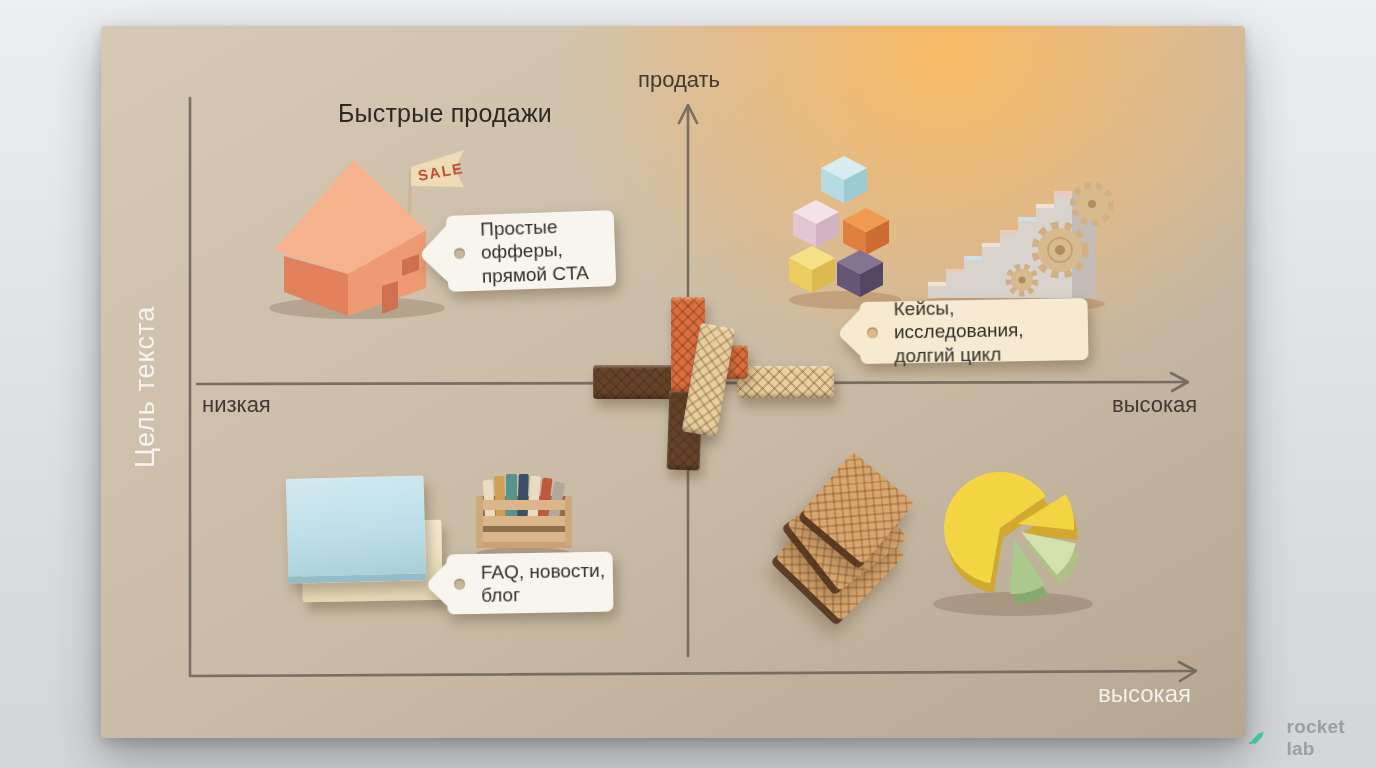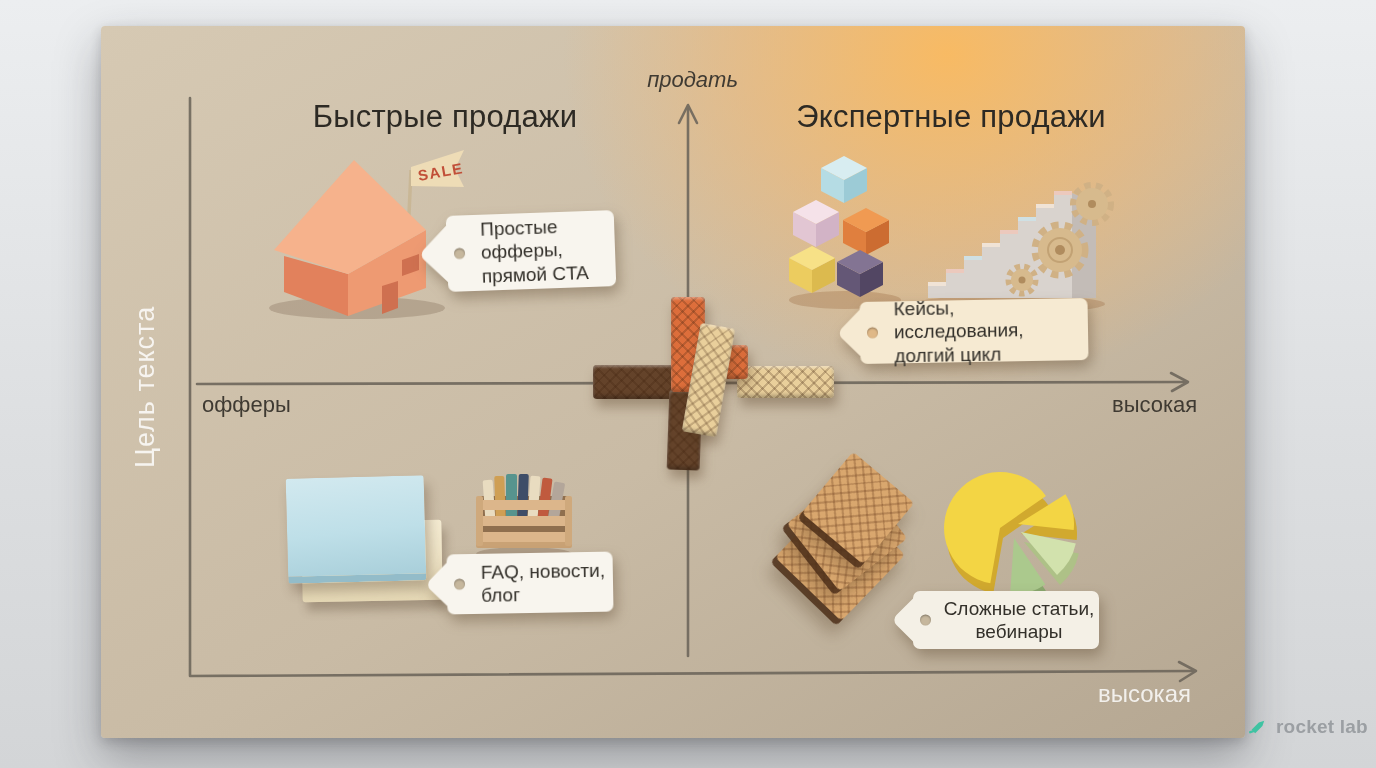--- a/index.html
+++ b/index.html
@@ -15,21 +15,21 @@
     position:absolute;left:101px;top:26px;width:1144px;height:712px;
     border-radius:4px;
     background:
       radial-gradient(620px 540px at 74% 4%, rgba(250,186,96,0.95) 0%, rgba(243,184,112,0.55) 34%, rgba(230,185,135,0) 62%),
       linear-gradient(150deg,#d6c9b3 0%,#c9bba5 55%,#b5a792 100%);
     box-shadow:0 20px 45px rgba(40,40,45,0.35), 0 4px 12px rgba(40,40,45,0.2);
   }
 
   
   .dark-label{position:absolute;color:#3f3a32;font-size:22px;}
-  .q-title{position:absolute;color:#2d2a24;font-size:31px;font-weight:500;text-align:center;letter-spacing:0.2px;}
+  .q-title{position:absolute;color:#2d2a24;font-size:25px;font-weight:500;text-align:center;letter-spacing:0.2px;}
   .light-label{position:absolute;color:rgba(255,255,255,0.82);}
 
   .y-axis-label{
     left:130px;top:302px;height:170px;width:34px;
     writing-mode:vertical-rl;transform:rotate(180deg);
     font-size:27px;text-align:center;letter-spacing:1px;
   }
 
   
   .tag{
@@ -91,21 +91,21 @@
     background:linear-gradient(175deg,#d2e9ef 0%,#bedfe8 55%,#a9cfda 100%);
     border-bottom:7px solid #93bcc9;
     transform:rotate(-1.5deg);
     box-shadow:4px 9px 12px rgba(80,60,40,0.32);
   }
 
   .illu{position:absolute;}
 
   
   .watermark{
-    position:absolute;left:1248px;top:716px;display:flex;align-items:center;gap:10px;
+    position:absolute;left:1248px;top:716px;display:flex;align-items:center;gap:21px;
   }
   .watermark-text{color:#9b9fa3;font-size:19px;font-weight:700;letter-spacing:0.2px;}
 </style>
 </head>
 <body>
 
 <div id="canvas">
 
   <div class="card"></div>
 
@@ -113,28 +113,27 @@
     <g stroke="#6e675c" stroke-width="2.6" fill="none" stroke-linecap="round" stroke-linejoin="round" opacity="0.9">
       <path d="M190,98 L190,676 L1194,671"></path>
       <path d="M1179,662 L1196,671 L1180,681"></path>
       <path d="M197,384 L1186,382"></path>
       <path d="M1171,373 L1188,382 L1172,391"></path>
       <path d="M688,656 L688,107"></path>
       <path d="M679,123 L688,105 L697,123"></path>
     </g>
   </svg>
 
-  <div class="dark-label" style="left:638px;top:67px;width:100px;text-align:right;font-style:italic;">продать</div>
-  <div class="dark-label" style="left:202px;top:392px;">офферы</div>
+  <div class="dark-label" style="left:638px;top:67px;width:100px;text-align:left;">продать</div>
+  <div class="dark-label" style="left:202px;top:392px;">низкая</div>
   <div class="dark-label" style="left:1112px;top:392px;">высокая</div>
   <div class="light-label y-axis-label">Цель текста</div>
   <div class="light-label" style="left:1098px;top:680px;font-size:24px;">высокая</div>
 
   <div class="q-title" style="left:284px;top:99px;width:322px;">Быстрые продажи</div>
-  <div class="q-title" style="left:790px;top:99px;width:322px;">Экспертные продажи</div>
 
   <svg class="illu" style="left:262px;top:136px;" width="212" height="186" viewBox="0 0 212 186">
     <ellipse cx="95" cy="172" rx="88" ry="11" fill="rgba(90,65,45,0.22)"></ellipse>
     <line x1="146" y1="100" x2="149" y2="34" stroke="#c9b796" stroke-width="3.5"></line>
     <polygon points="149,31 202,14 193,33 202,51 149,50" fill="#eedcb6"></polygon>
     <text x="0" y="0" transform="translate(157,45) rotate(-10)" font-size="15" font-weight="700" fill="#c14f38" letter-spacing="1.5">SALE</text>
     <polygon points="22,120 22,156 86,180 86,138" fill="#e2815c"></polygon>
     <polygon points="86,138 164,94 164,152 86,180" fill="#ee9a72"></polygon>
     <polygon points="12,114 92,24 164,94 86,138" fill="#f6b28c"></polygon>
     <polygon points="120,150 120,178 136,172 136,145" fill="#cf7050"></polygon>
@@ -255,24 +254,20 @@
       <path d="M93,70 L147.8,81.6 A56,56 0 0 1 129,112.9 Z" fill="#aec187"></path>
       <path d="M86,76 L117.3,122.4 A56,56 0 0 1 82.1,131.9 Z" fill="#8aa96e"></path>
     </g>
 
     <path d="M72,66 L62.3,121.2 A56,56 0 1 1 117.9,33.9 Z" fill="#f3d544"></path>
     <path d="M90,62 L137.5,32.3 A56,56 0 0 1 145.7,67.9 Z" fill="#f3d544"></path>
     <path d="M93,70 L147.8,81.6 A56,56 0 0 1 129,112.9 Z" fill="#d2e2ad"></path>
     <path d="M86,76 L117.3,122.4 A56,56 0 0 1 82.1,131.9 Z" fill="#abc98d"></path>
   </svg>
 
-  <div class="tag" style="--bg:#f4f0e6;--hole:#c6b79d;--pt:41px;left:913px;top:591px;width:186px;height:58px;">
-    <div class="tag-text" style="padding-left:26px;text-align:center;width:100%;">Сложные статьи,
-вебинары</div>
-  </div>
 
   <div class="watermark">
     <svg width="18" height="18" viewBox="0 0 20 20">
       <path d="M4 13 L12 5 L18 3 L16 9 L8 17 Z" fill="#3fc3a2"></path>
       <rect x="1" y="14" width="7" height="2.6" rx="1.3" fill="#3fc3a2" transform="rotate(-18 4 15)"></rect>
     </svg>
     <span class="watermark-text">rocket lab</span>
   </div>
 
 </div>

